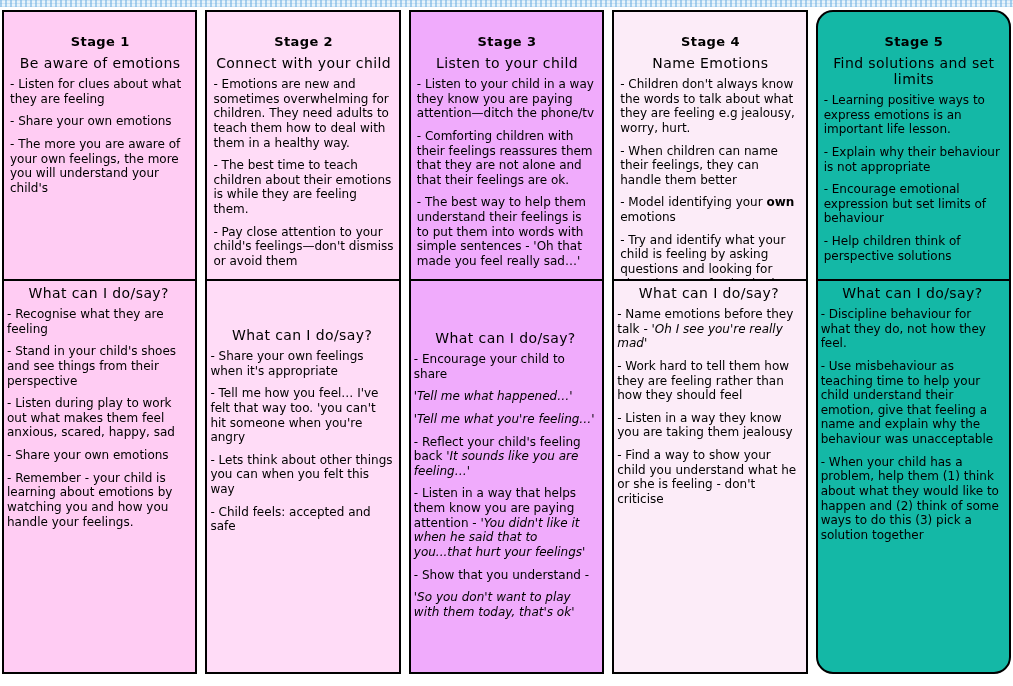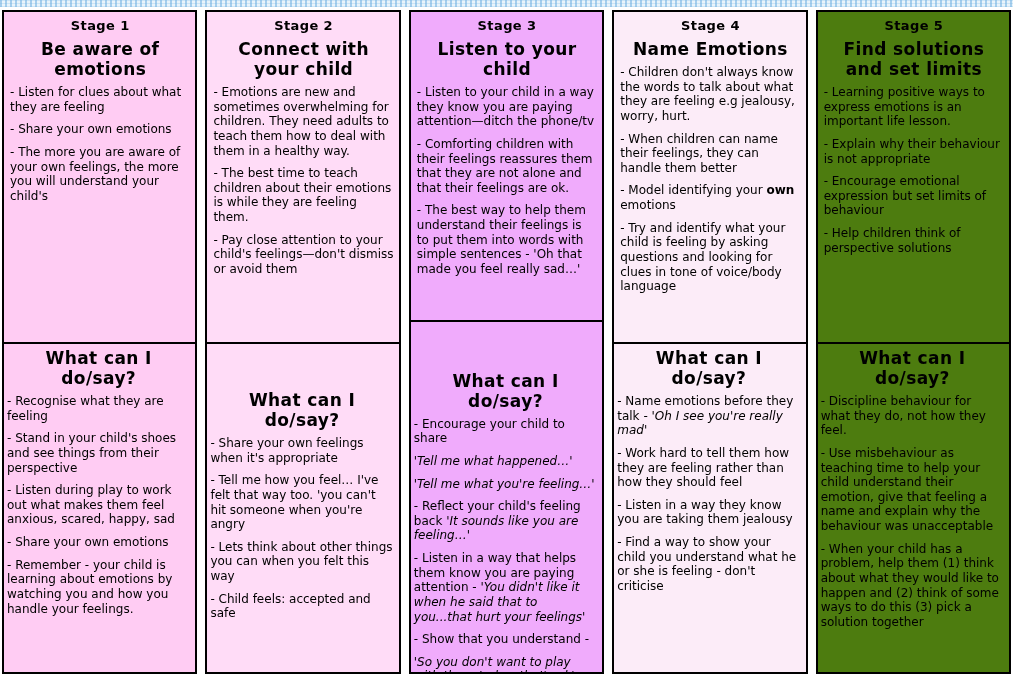--- a/index.html
+++ b/index.html
@@ -24,41 +24,41 @@
     height: 664px;
   }
   .col {
     flex: 1 1 0;
     border: 2px solid #000;
     display: flex;
     flex-direction: column;
     overflow: hidden;
   }
   .sec-top {
-    height: 332px;
+    height: 269px;
     border-bottom: 2px solid #000;
-    padding: 4px 5px 2px 6px;
+    padding: 20px 5px 2px 6px;
     overflow: hidden;
   }
   .sec-bottom {
     flex: 1 1 auto;
     padding: 4px 5px 2px 3px;
     overflow: hidden;
   }
   .stage-title {
     text-align: center;
     font-weight: bold;
     font-size: 13px;
     letter-spacing: .4px;
     margin: 2px 0 6px 0;
   }
   .stage-subtitle, .dosay-header {
     text-align: center;
-    font-weight: bold;
-    font-size: 17px;
+    font-weight: normal;
+    font-size: 14px;
     letter-spacing: .4px;
     margin: 0 0 6px 0;
   }
   .item {
     font-size: 12px;
     line-height: 1.22;
     margin: 0 0 8px 0;
   }
   .item .run-i { font-style: italic; }
   .item .run-b { font-weight: bold; }
@@ -151,21 +151,21 @@
       <div class="dosay-header">What can I do/say?</div>
       <div>
           <p class="item"><span class="run-n">- Name emotions before they talk - </span><span class="run-i">'Oh I see you're really mad'</span></p>
           <p class="item"><span class="run-n">- Work hard to tell them how they are feeling rather than how they should feel</span></p>
           <p class="item"><span class="run-n">- Listen in a way they know you are taking them jealousy</span></p>
           <p class="item"><span class="run-n">- Find a way to show your child you understand what he or she is feeling - don't criticise</span></p>
         </div>
     </div>
   </div>
 
-  <div class="col" style="background: #4d7c0f;">
+  <div class="col" style="background: #14b8a6; border-radius: 17px;">
     <div class="sec-top">
       <div class="stage-title">Stage 5</div>
       <div class="stage-subtitle">Find solutions and set limits</div>
       <div>
           <p class="item"><span class="run-n">- Learning positive ways to express emotions is an important life lesson.</span></p>
           <p class="item"><span class="run-n">- Explain why their behaviour is not appropriate</span></p>
           <p class="item"><span class="run-n">- Encourage emotional expression but set limits of behaviour</span></p>
           <p class="item"><span class="run-n">- Help children think of perspective solutions</span></p>
         </div>
     </div>

